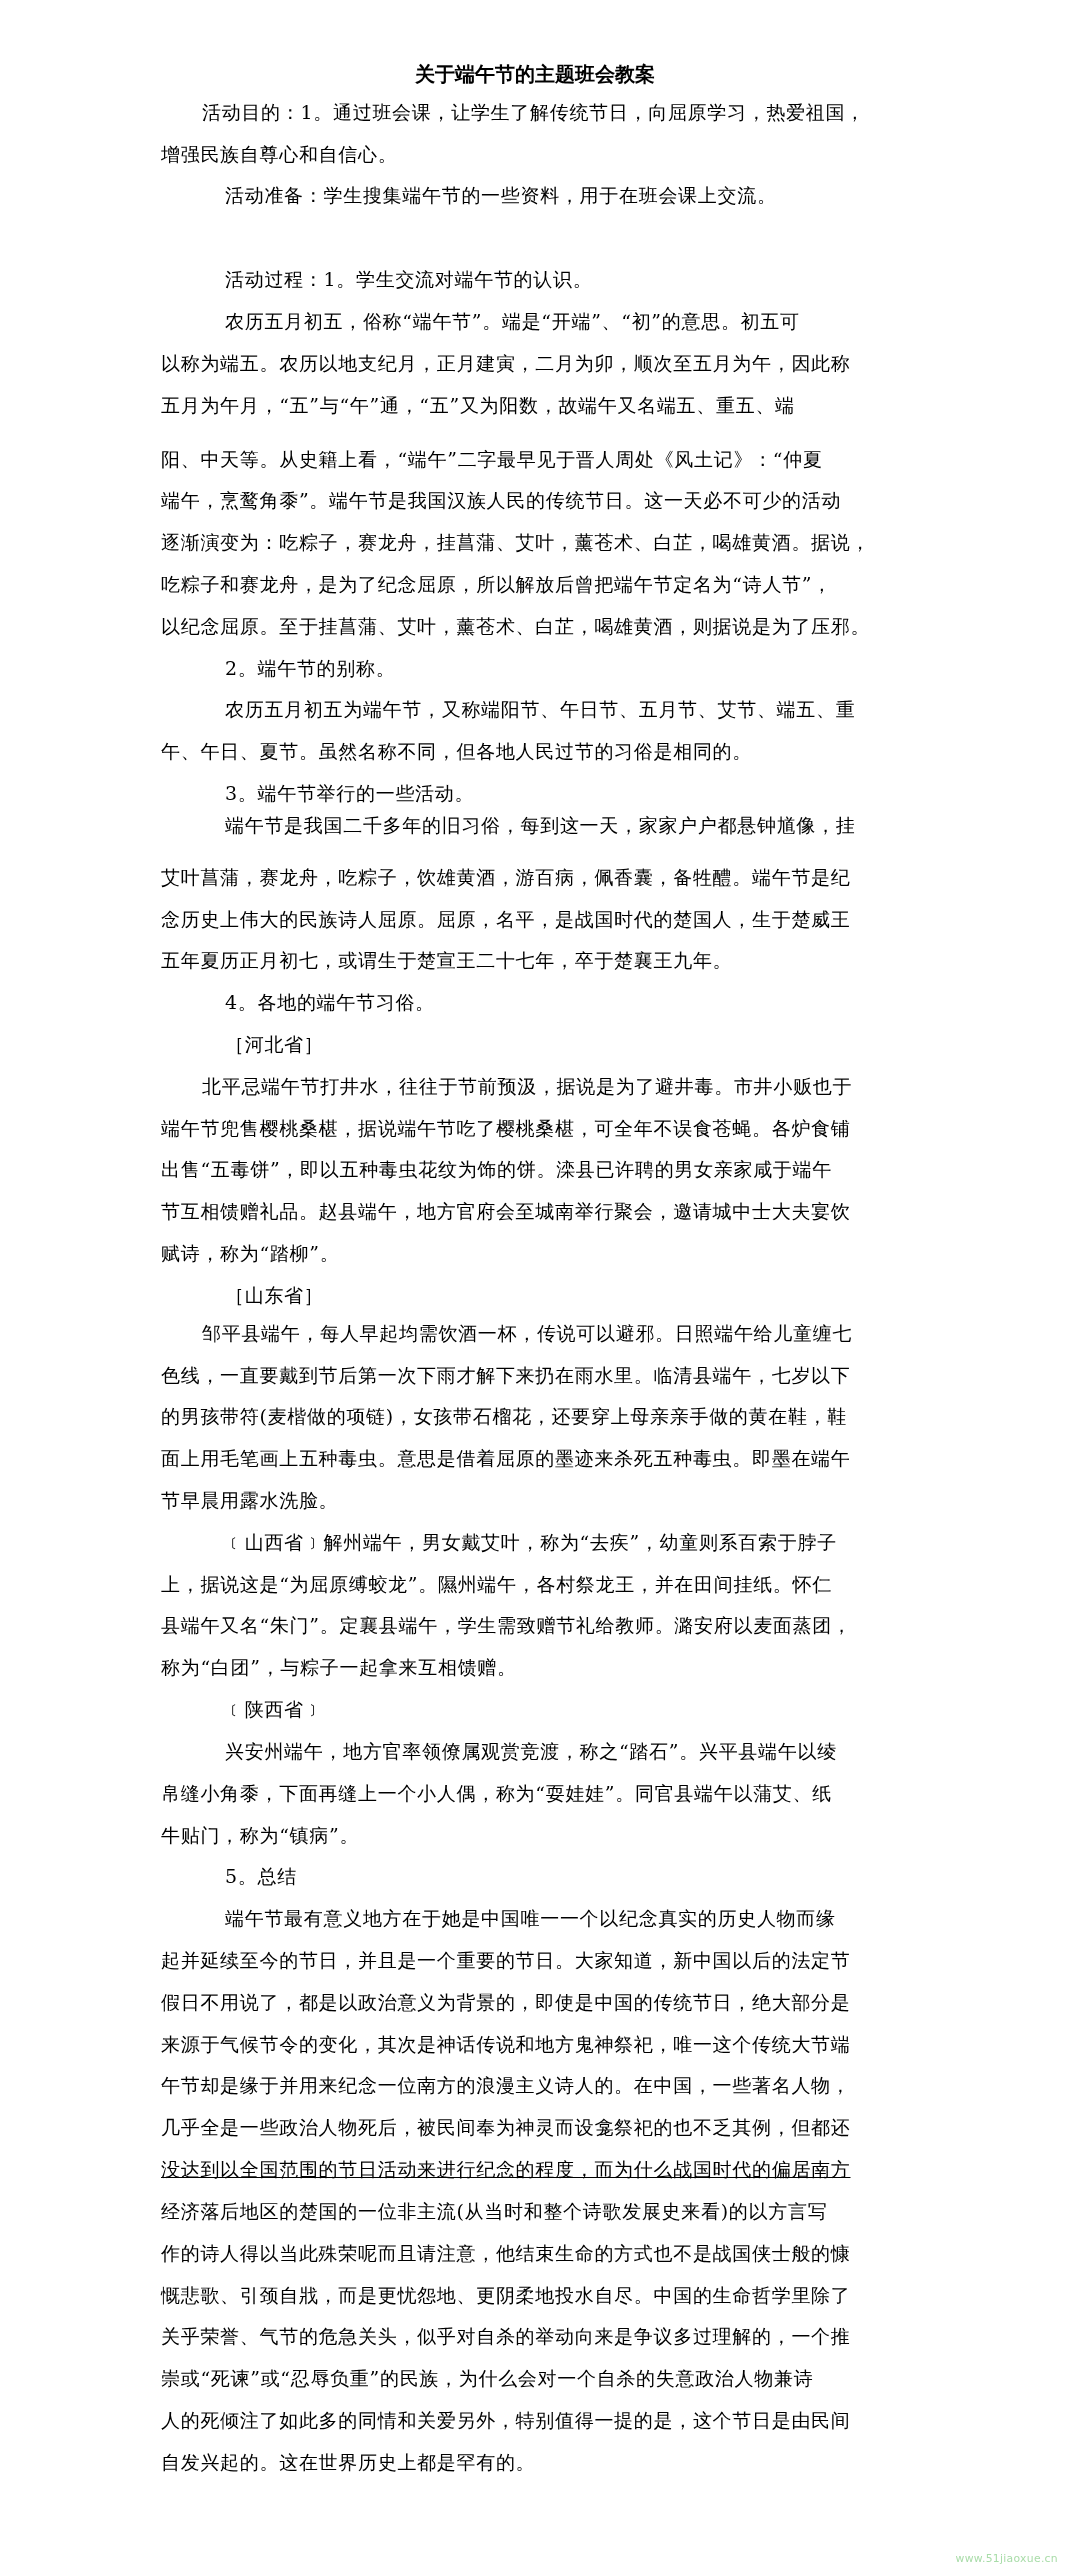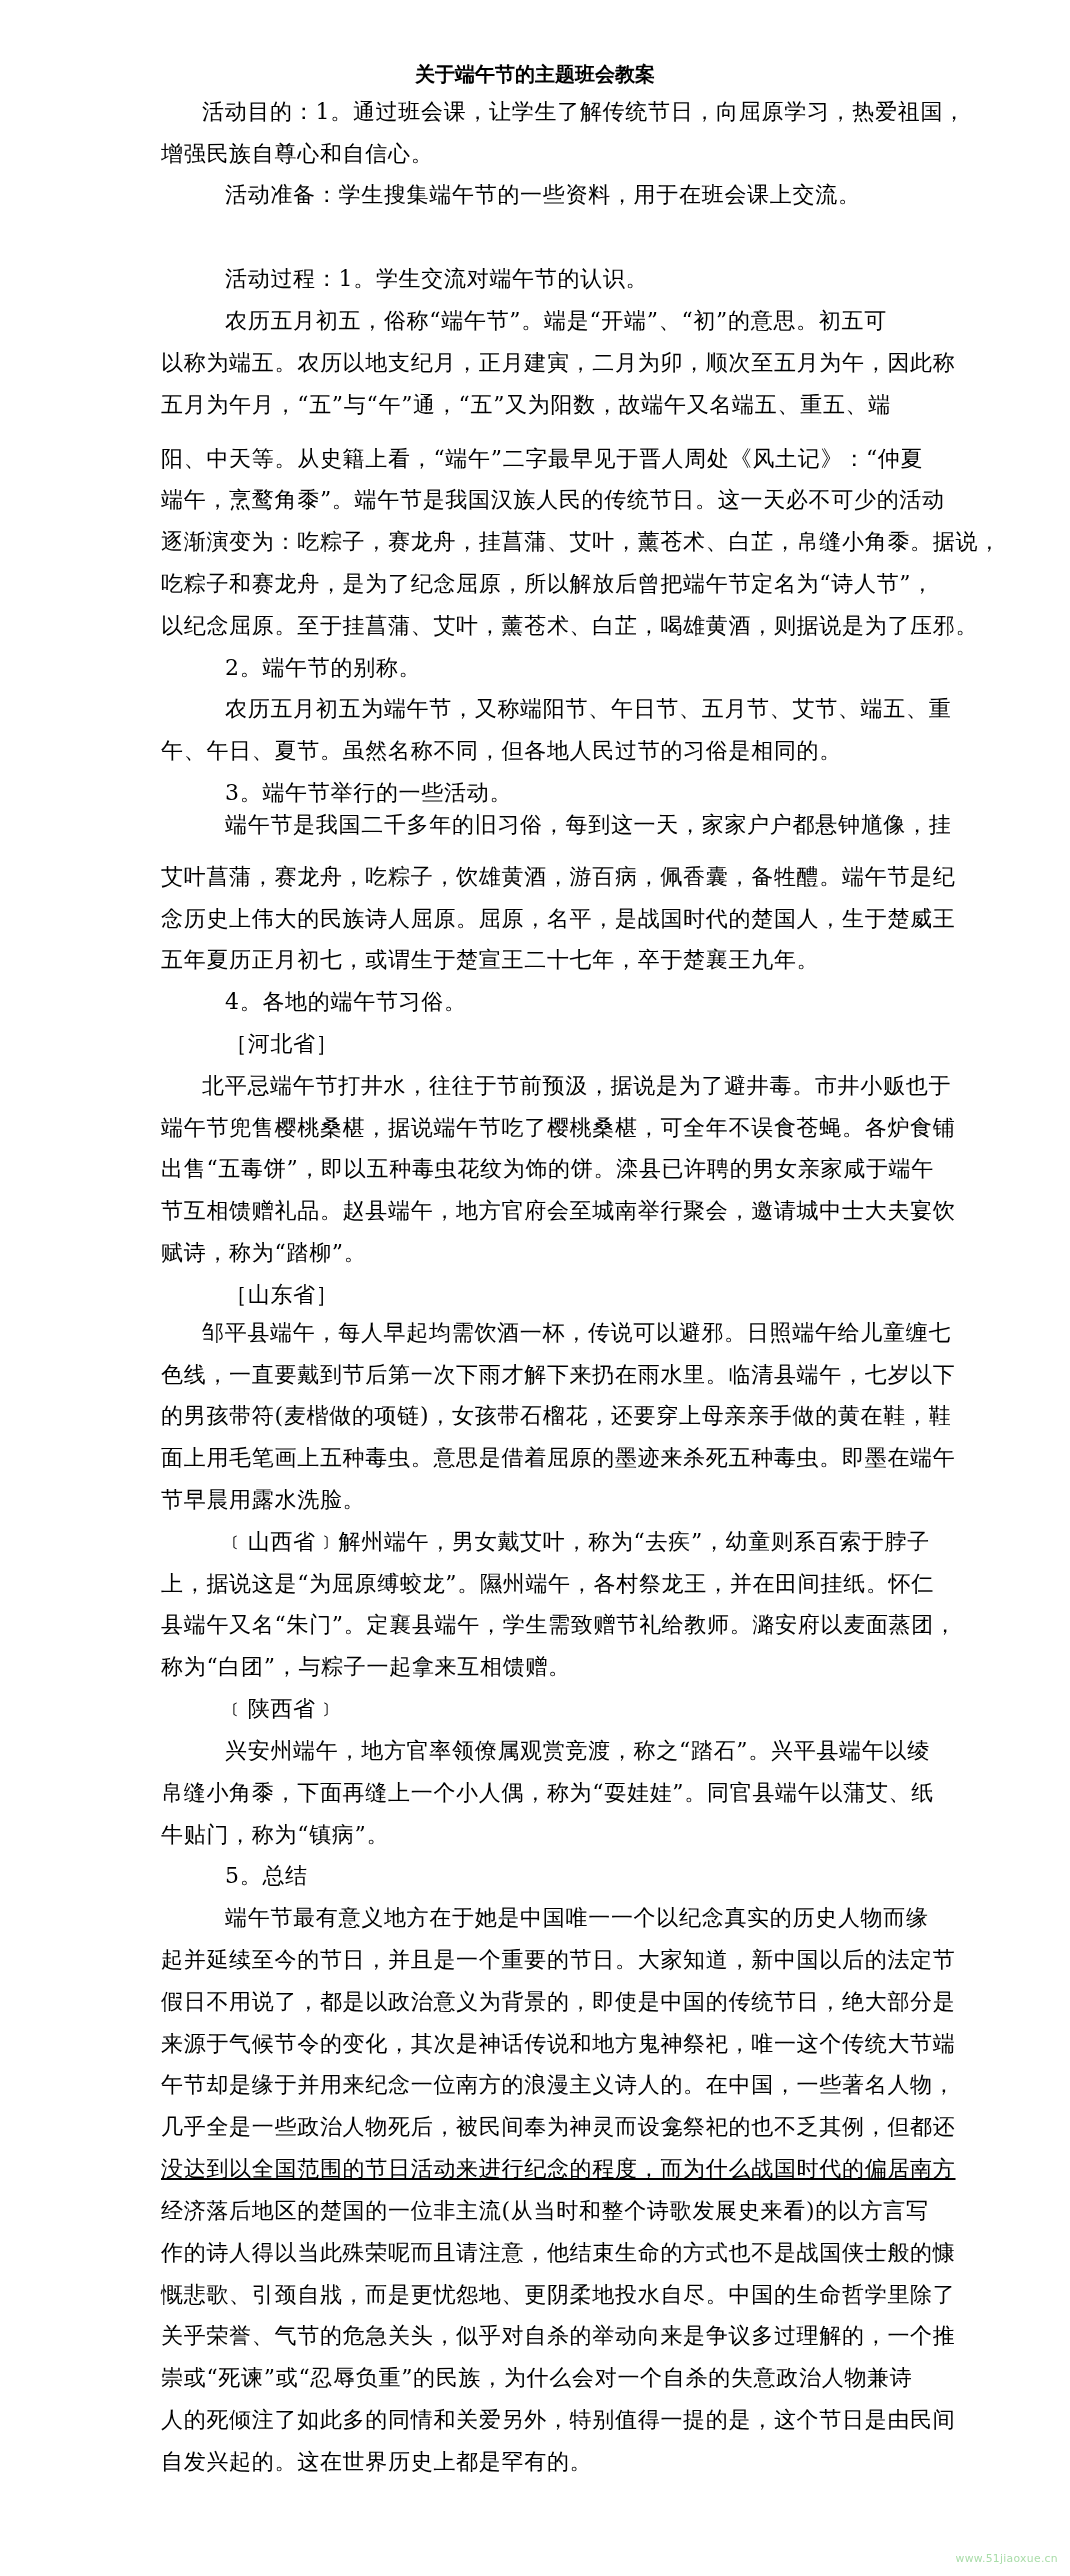--- a/index.html
+++ b/index.html
@@ -1,21 +1,21 @@
 <!DOCTYPE html>
 <html style="font-size:10.8px"><head>
 <meta charset="utf-8">
 <style>
   html, body { margin: 0; padding: 0; background: #ffffff; }
   body { width: 1070px; height: 2576px; position: relative; overflow: hidden;
          font-family: "DejaVu Serif", "Liberation Serif", serif; color: #000; }
   .page { position: absolute; left: 0; top: 0; width: 1070px; height: 1952px; }
   .title { position: absolute; top: 61px; left: 0; width: 1070px; text-align: center;
            font-size: 20px; font-weight: bold; line-height: 27px; }
-  .line { position: absolute; left: 161px; font-size: 22px; line-height: 24px;
+  .line { position: absolute; left: 161px; font-size: 19px; line-height: 24px;
           white-space: nowrap; letter-spacing: 0.7px; }
   .i2 { left: 225px; }
   .i1 { left: 202px; }
   .watermark { position: absolute; right: 12px; top: 2552px; font-family: "DejaVu Sans", sans-serif;
                font-size: 10.8px; color: #a8dca8; letter-spacing: 0.3px; }
 </style>
 </head>
 <body>
 
 <div class="page">
@@ -23,21 +23,21 @@
   <div id="lines">
       <div class="line i1" style="top: 100px;">活动目的：1。通过班会课，让学生了解传统节日，向屈原学习，热爱祖国，</div>
       <div class="line" style="top: 142px;">增强民族自尊心和自信心。</div>
       <div class="line i2" style="top: 183px;">活动准备：学生搜集端午节的一些资料，用于在班会课上交流。</div>
       <div class="line i2" style="top: 267px;">活动过程：1。学生交流对端午节的认识。</div>
       <div class="line i2" style="top: 309px;">农历五月初五，俗称“端午节”。端是“开端”、“初”的意思。初五可</div>
       <div class="line" style="top: 351px;">以称为端五。农历以地支纪月，正月建寅，二月为卯，顺次至五月为午，因此称</div>
       <div class="line" style="top: 393px;">五月为午月，“五”与“午”通，“五”又为阳数，故端午又名端五、重五、端</div>
       <div class="line" style="top: 447px;">阳、中天等。从史籍上看，“端午”二字最早见于晋人周处《风土记》：“仲夏</div>
       <div class="line" style="top: 488px;">端午，烹鹜角黍”。端午节是我国汉族人民的传统节日。这一天必不可少的活动</div>
-      <div class="line" style="top: 530px;">逐渐演变为：吃粽子，赛龙舟，挂菖蒲、艾叶，薰苍术、白芷，帛缝小角黍。据说，</div>
+      <div class="line" style="top: 530px;">逐渐演变为：吃粽子，赛龙舟，挂菖蒲、艾叶，薰苍术、白芷，喝雄黄酒。据说，</div>
       <div class="line" style="top: 572px;">吃粽子和赛龙舟，是为了纪念屈原，所以解放后曾把端午节定名为“诗人节”，</div>
       <div class="line" style="top: 614px;">以纪念屈原。至于挂菖蒲、艾叶，薰苍术、白芷，喝雄黄酒，则据说是为了压邪。</div>
       <div class="line i2" style="top: 656px;">2。端午节的别称。</div>
       <div class="line i2" style="top: 697px; text-align: right;">农历五月初五为端午节，又称端阳节、午日节、五月节、艾节、端五、重</div>
       <div class="line" style="top: 739px;">午、午日、夏节。虽然名称不同，但各地人民过节的习俗是相同的。</div>
       <div class="line i2" style="top: 781px;">3。端午节举行的一些活动。</div>
       <div class="line i2" style="top: 813px;">端午节是我国二千多年的旧习俗，每到这一天，家家户户都悬钟馗像，挂</div>
       <div class="line" style="top: 865px;">艾叶菖蒲，赛龙舟，吃粽子，饮雄黄酒，游百病，佩香囊，备牲醴。端午节是纪</div>
       <div class="line" style="top: 907px;">念历史上伟大的民族诗人屈原。屈原，名平，是战国时代的楚国人，生于楚威王</div>
       <div class="line" style="top: 948px;">五年夏历正月初七，或谓生于楚宣王二十七年，卒于楚襄王九年。</div>

